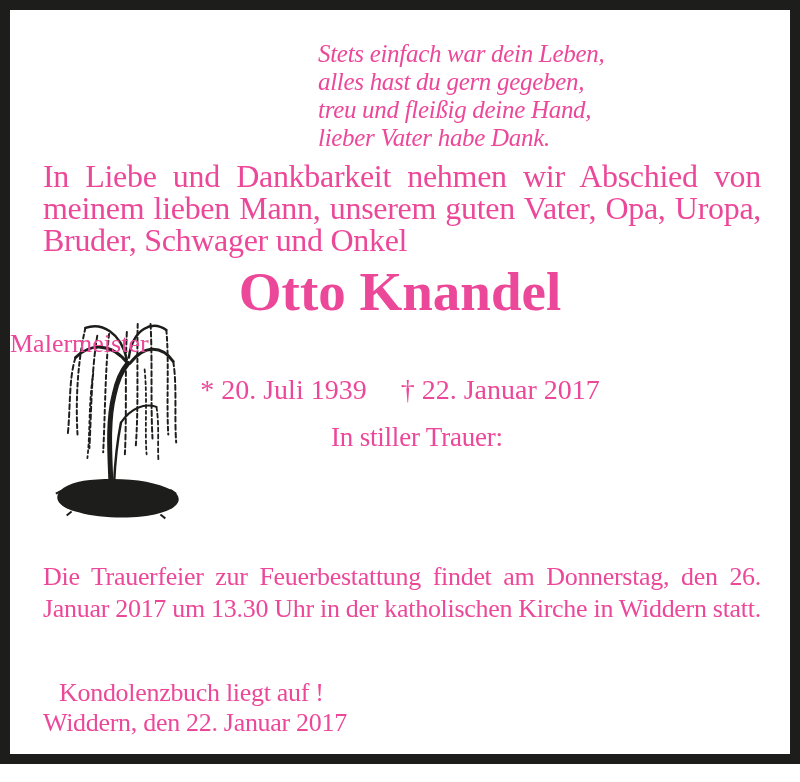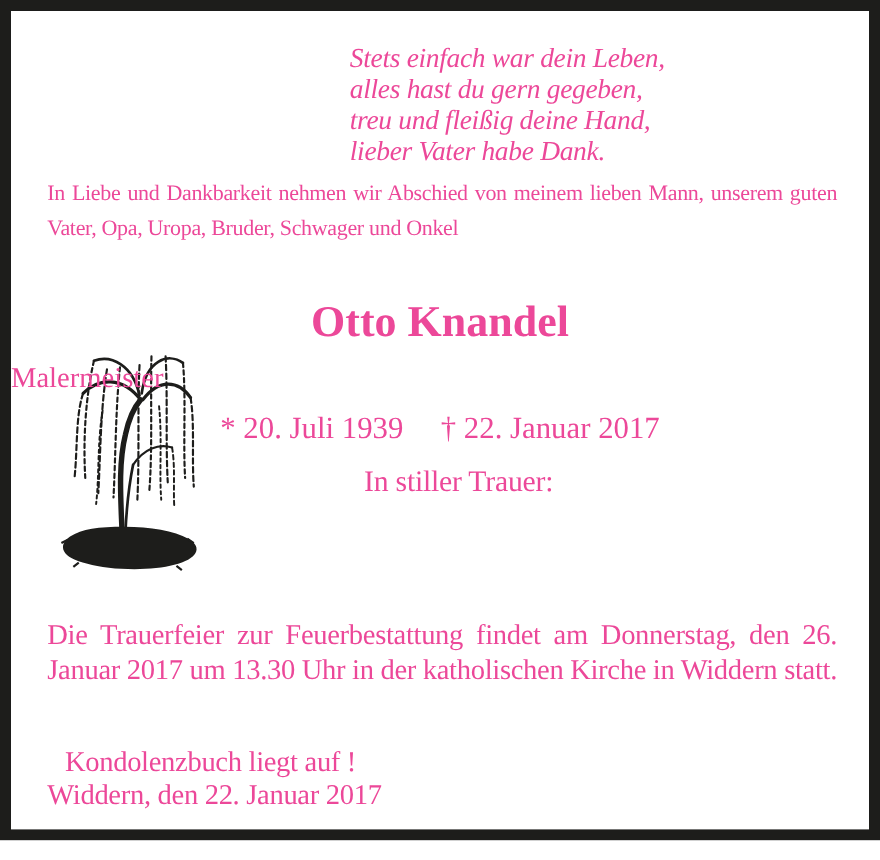--- a/index.html
+++ b/index.html
@@ -29,34 +29,34 @@
     line-height: 28px;
     letter-spacing: -0.3px;
   }
 
   .intro {
     position: absolute;
     left: 33px;
     width: 718px;
     top: 150px;
     margin: 0;
-    font-size: 20px;
+    font-size: 32px;
     line-height: 32px;
     letter-spacing: -0.3px;
     text-align: justify;
   }
 
   .deceased-name {
     position: absolute;
     left: 0;
     width: 100%;
     top: 252px;
     margin: 0;
     text-align: center;
-    font-size: 40px;
+    font-size: 55px;
     font-weight: bold;
     line-height: 60px;
   }
   .profession {
     position: absolute;
     left: 0;
     width: 100%;
     top: 319px;
     text-align: left;
     font-size: 26px;

